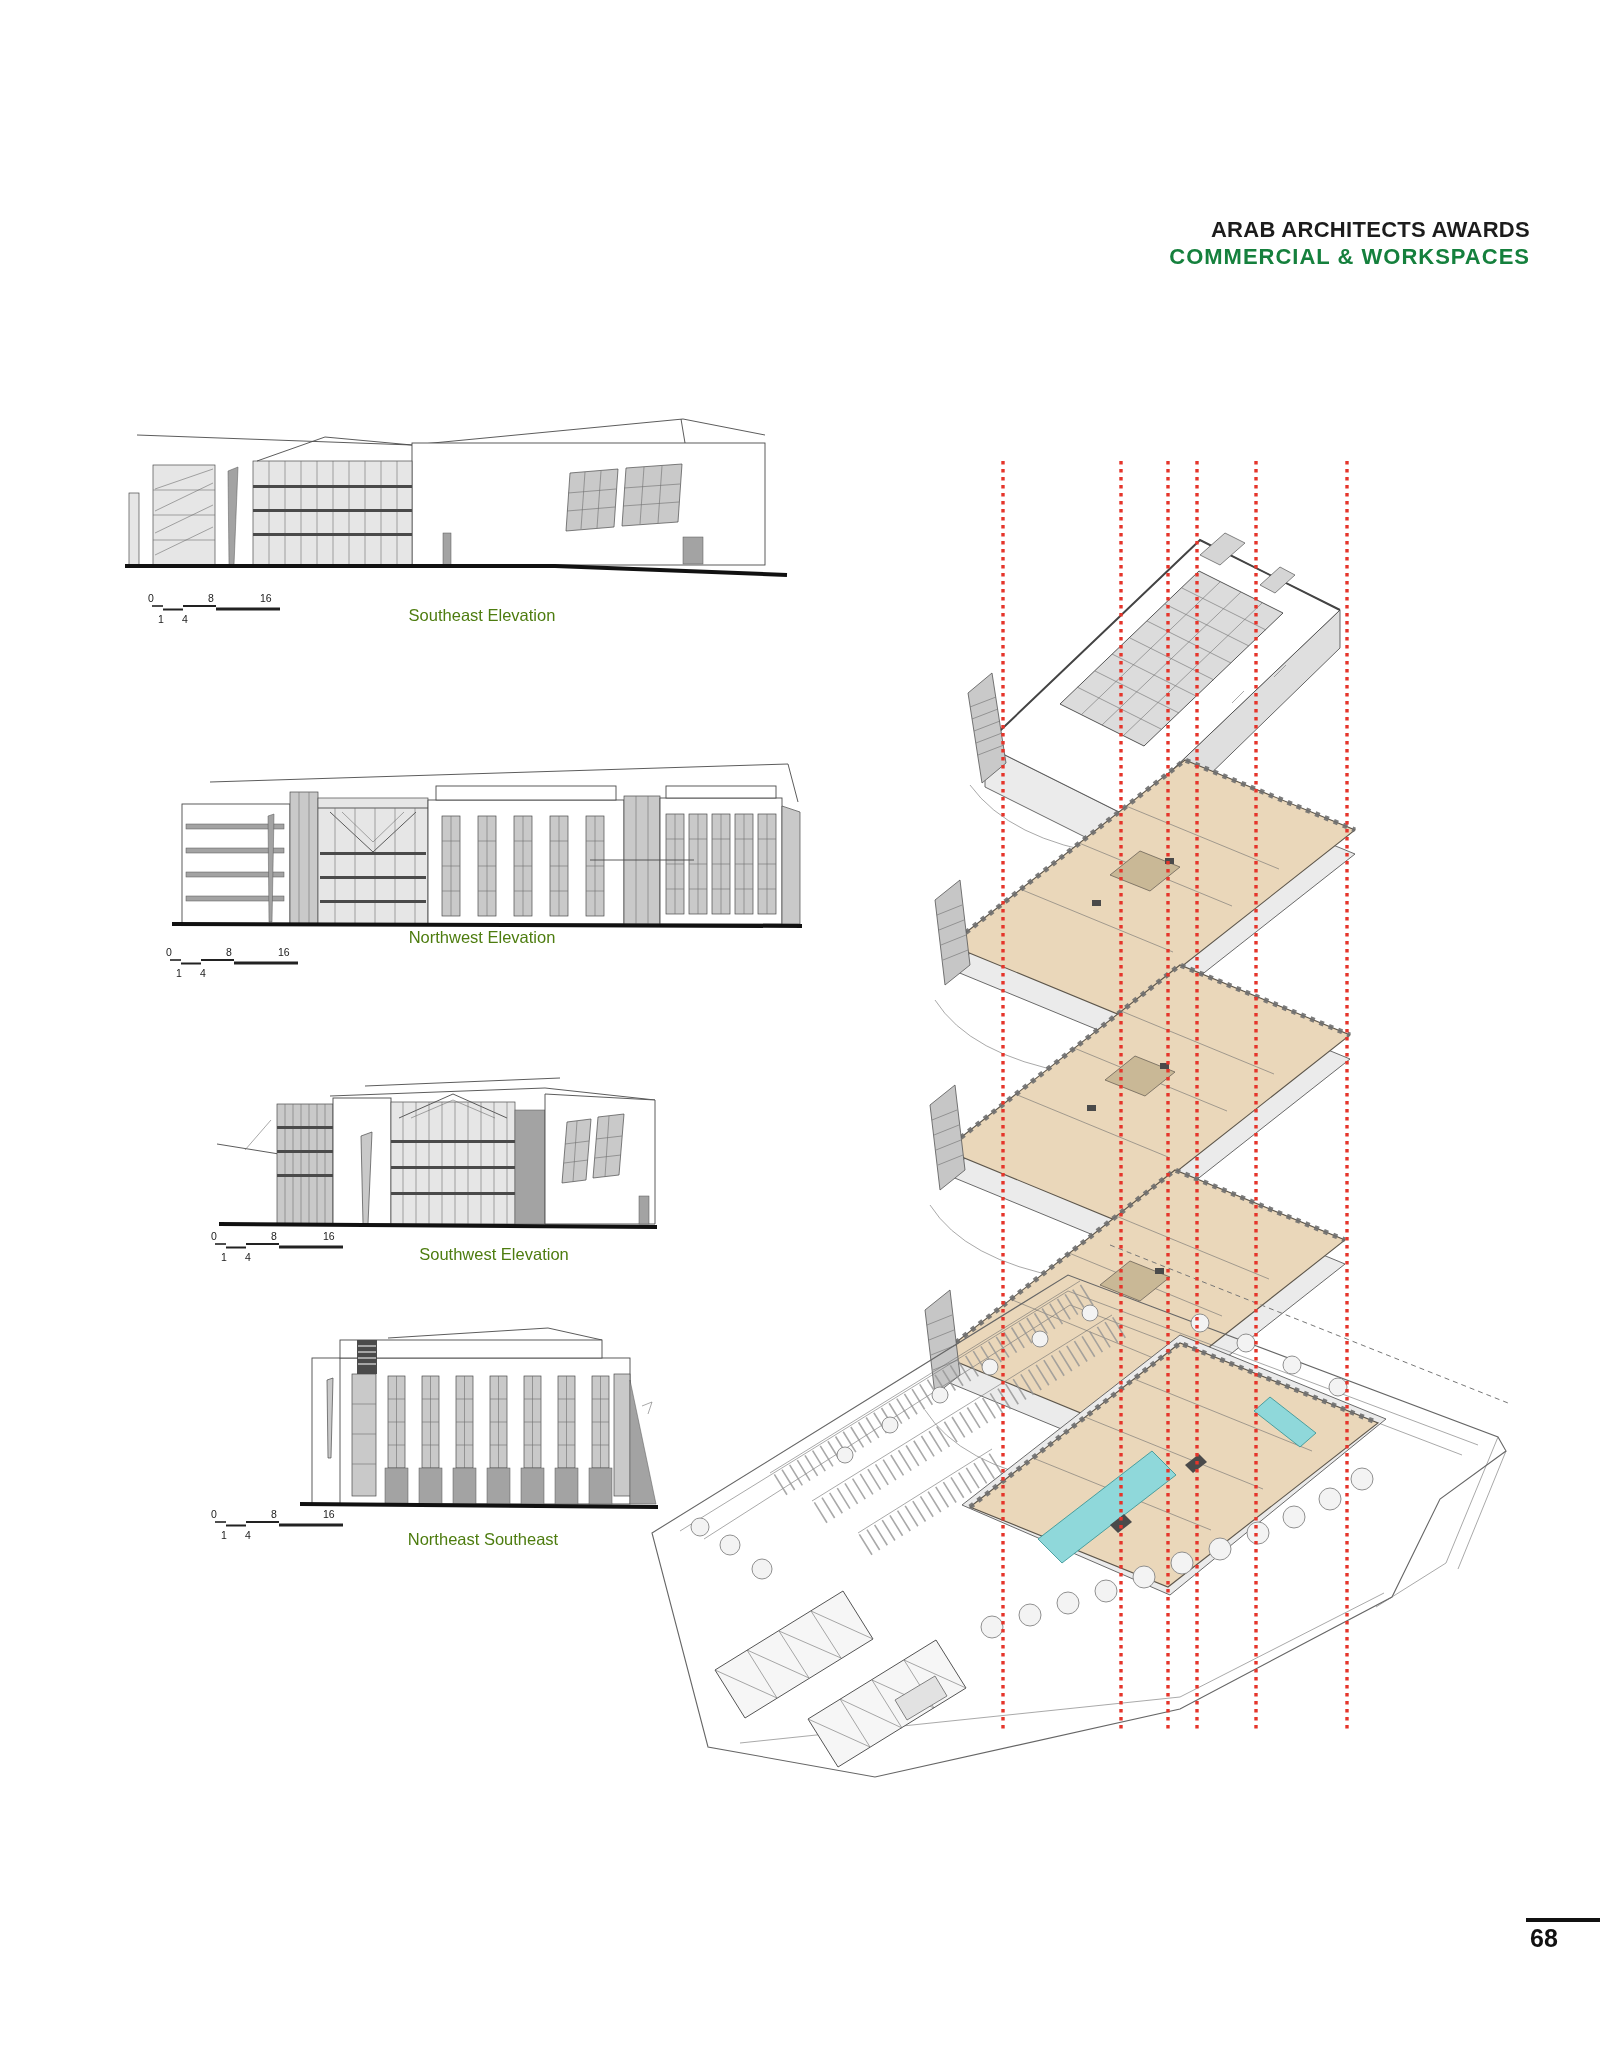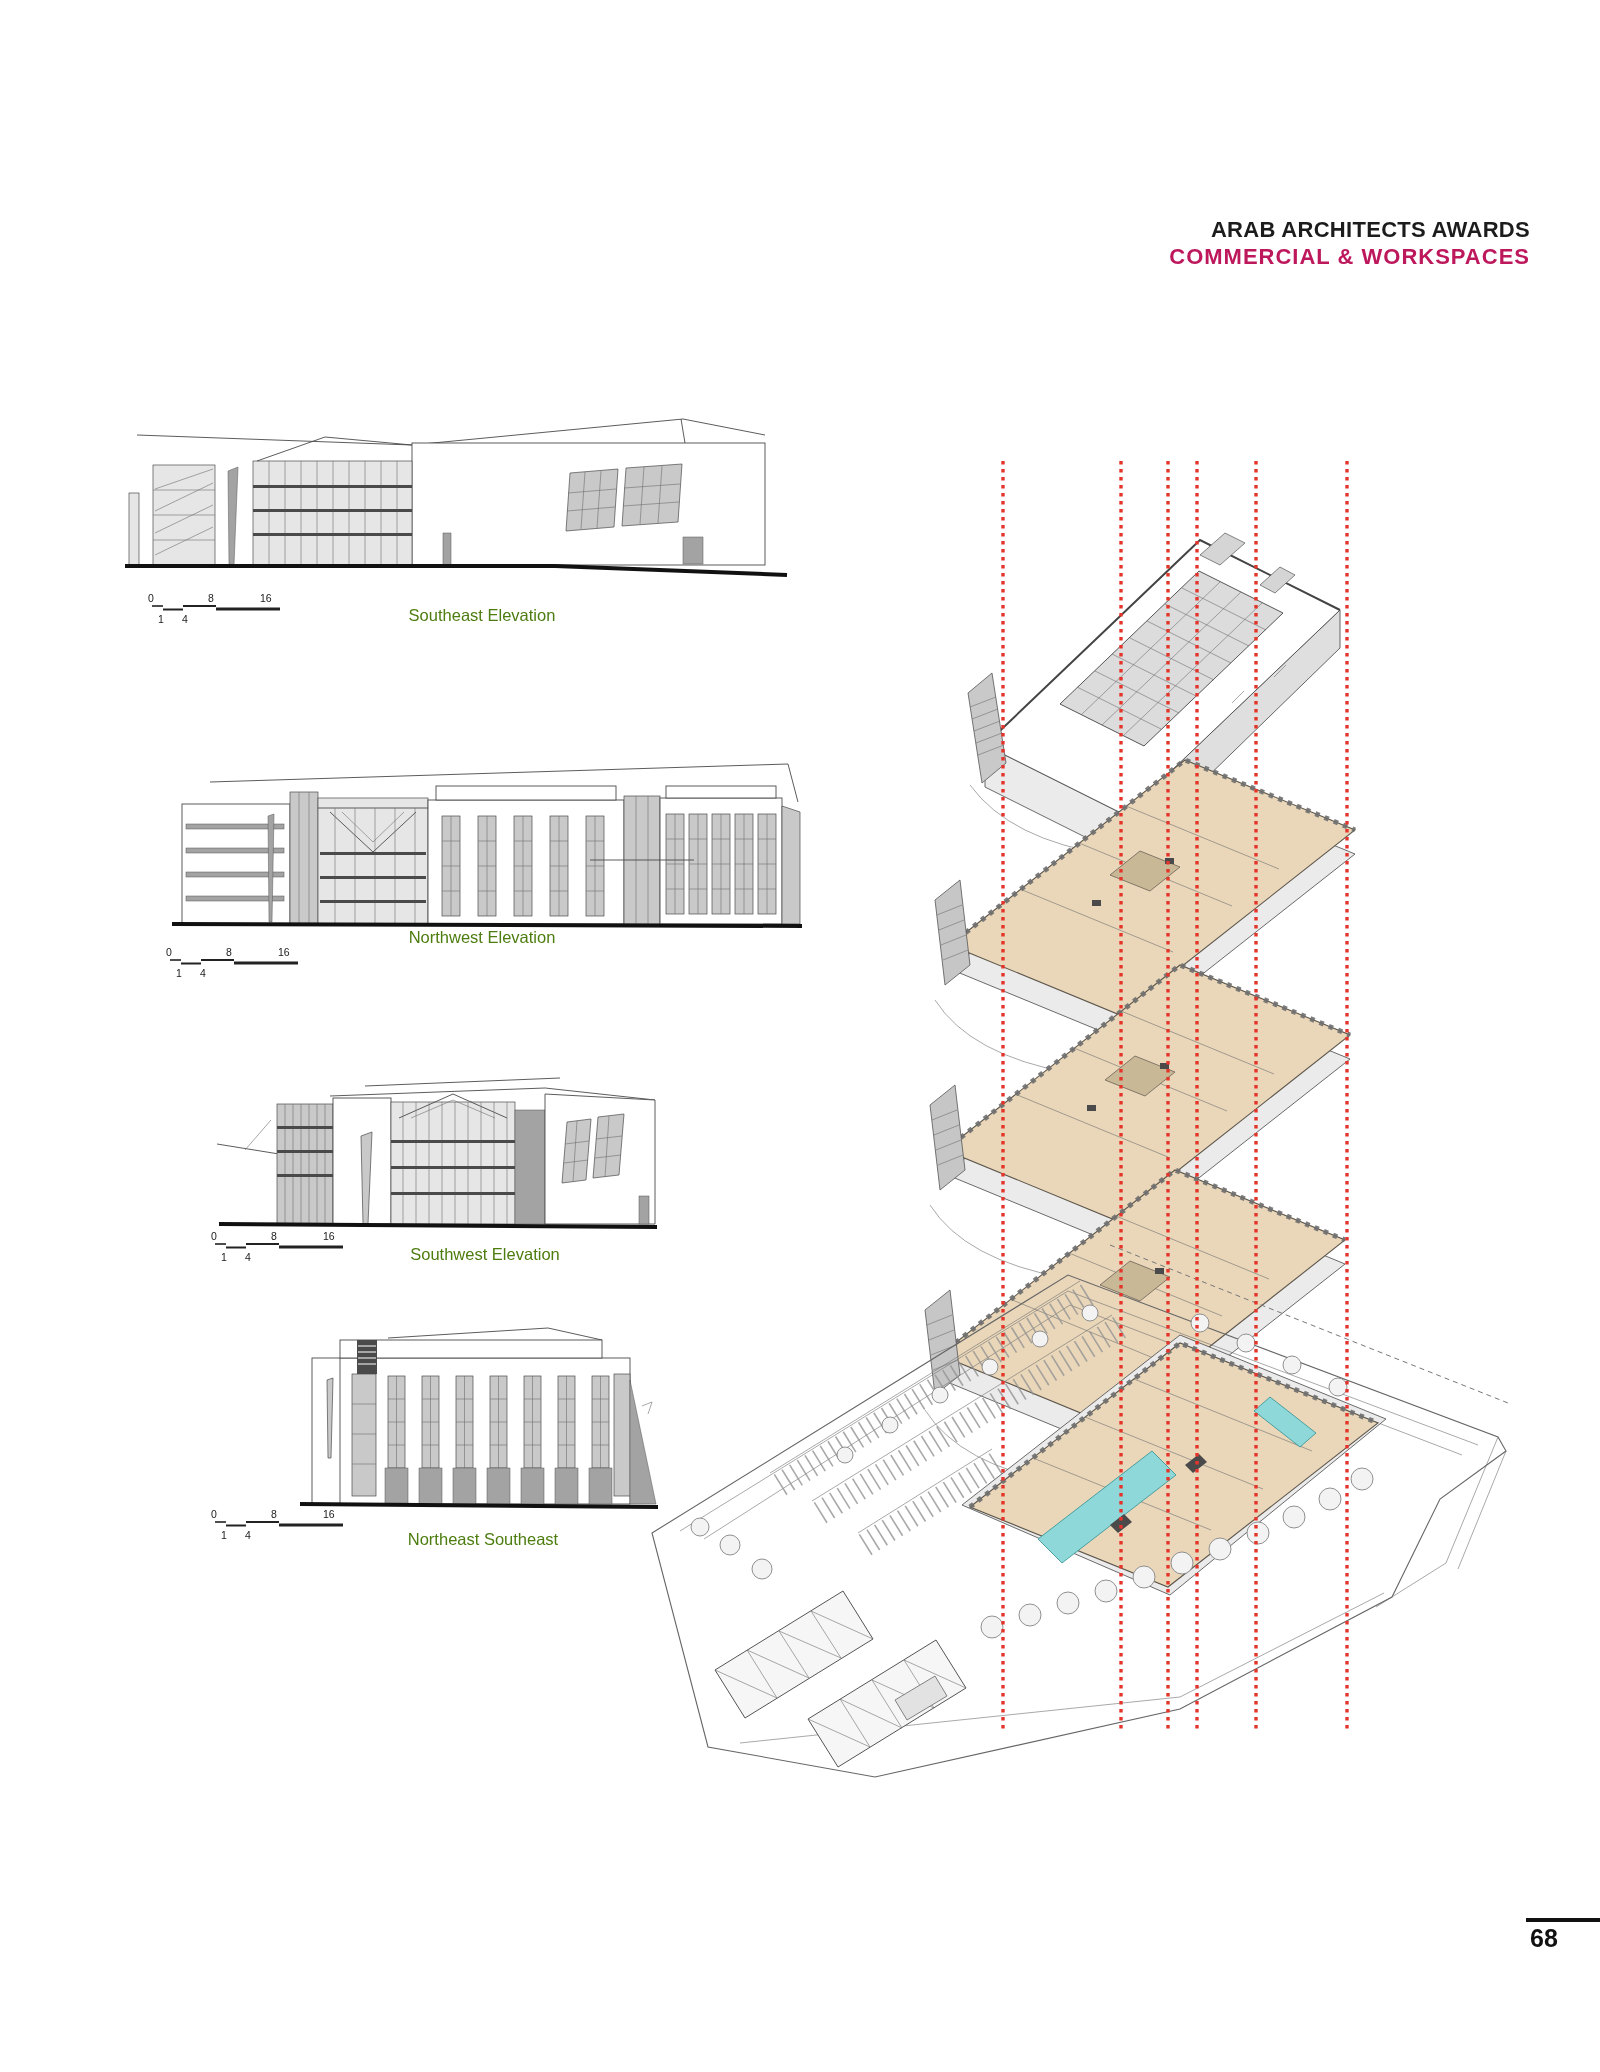--- a/index.html
+++ b/index.html
@@ -2,21 +2,21 @@
 <html><head>
 <meta charset="utf-8">
 <style>
   html,body{margin:0;padding:0;background:#fff;}
   .page{position:relative;width:1600px;height:2072px;background:#ffffff;overflow:hidden;
         font-family:"Liberation Sans",sans-serif;color:#1a1a1a;}
   .abs{position:absolute;}
   
   .hdr{position:absolute;top:216px;right:70px;text-align:right;line-height:27px;}
   .hdr .t1{font-size:22px;font-weight:bold;color:#1c1c1c;letter-spacing:.3px;}
-  .hdr .t2{font-size:22px;font-weight:bold;color:#be185d;letter-spacing:1px;}
+  .hdr .t2{font-size:22px;font-weight:bold;color:#15803d;letter-spacing:1px;}
   
   .elabel{position:absolute;width:200px;text-align:center;font-size:16.5px;color:#4d7c0f;}
   
   .scalebar{position:absolute;width:132px;height:36px;font-size:10.5px;color:#1a1a1a;}
   .scalebar .tt{position:absolute;top:0;}
   .scalebar .tb{position:absolute;top:21px;}
   .scalebar svg{position:absolute;top:11px;left:0;}
   
   .rule{position:absolute;left:1526px;top:1918px;width:74px;border-top:4px solid #111;}
   .pnum{position:absolute;left:1530px;top:1924px;font-size:25px;font-weight:bold;color:#111;}
@@ -185,21 +185,21 @@
     <span class="tt" style="left:110px">16</span>
     <svg width="132" height="10" viewBox="0 0 132 10">
       <path d="M2,3 h11" stroke="#222" stroke-width="1.6"></path>
       <path d="M13,6.5 h20" stroke="#222" stroke-width="2"></path>
       <path d="M33,3 h33" stroke="#222" stroke-width="2.2"></path>
       <path d="M66,6 h64" stroke="#222" stroke-width="3"></path>
     </svg>
     <span class="tb" style="left:8px">1</span>
     <span class="tb" style="left:32px">4</span>
   </div>
-  <div class="elabel" style="left:385px;top:1245px">Southwest Elevation</div>
+  <div class="elabel" style="left:394px;top:1245px">Southwest Elevation</div>
 
   <svg class="abs" style="left:300px;top:1318px" width="360" height="195" viewBox="0 0 360 195">
     <defs>
       <g id="e4s">
         <rect class="gz" x="0" y="0" width="17" height="92"></rect>
         <line class="lnt" x1="0" y1="23" x2="17" y2="23"></line>
         <line class="lnt" x1="0" y1="46" x2="17" y2="46"></line>
         <line class="lnt" x1="0" y1="69" x2="17" y2="69"></line>
         <line class="lnt" x1="8.5" y1="0" x2="8.5" y2="92"></line>
         <rect class="dk" x="-3" y="92" width="23" height="36"></rect>

